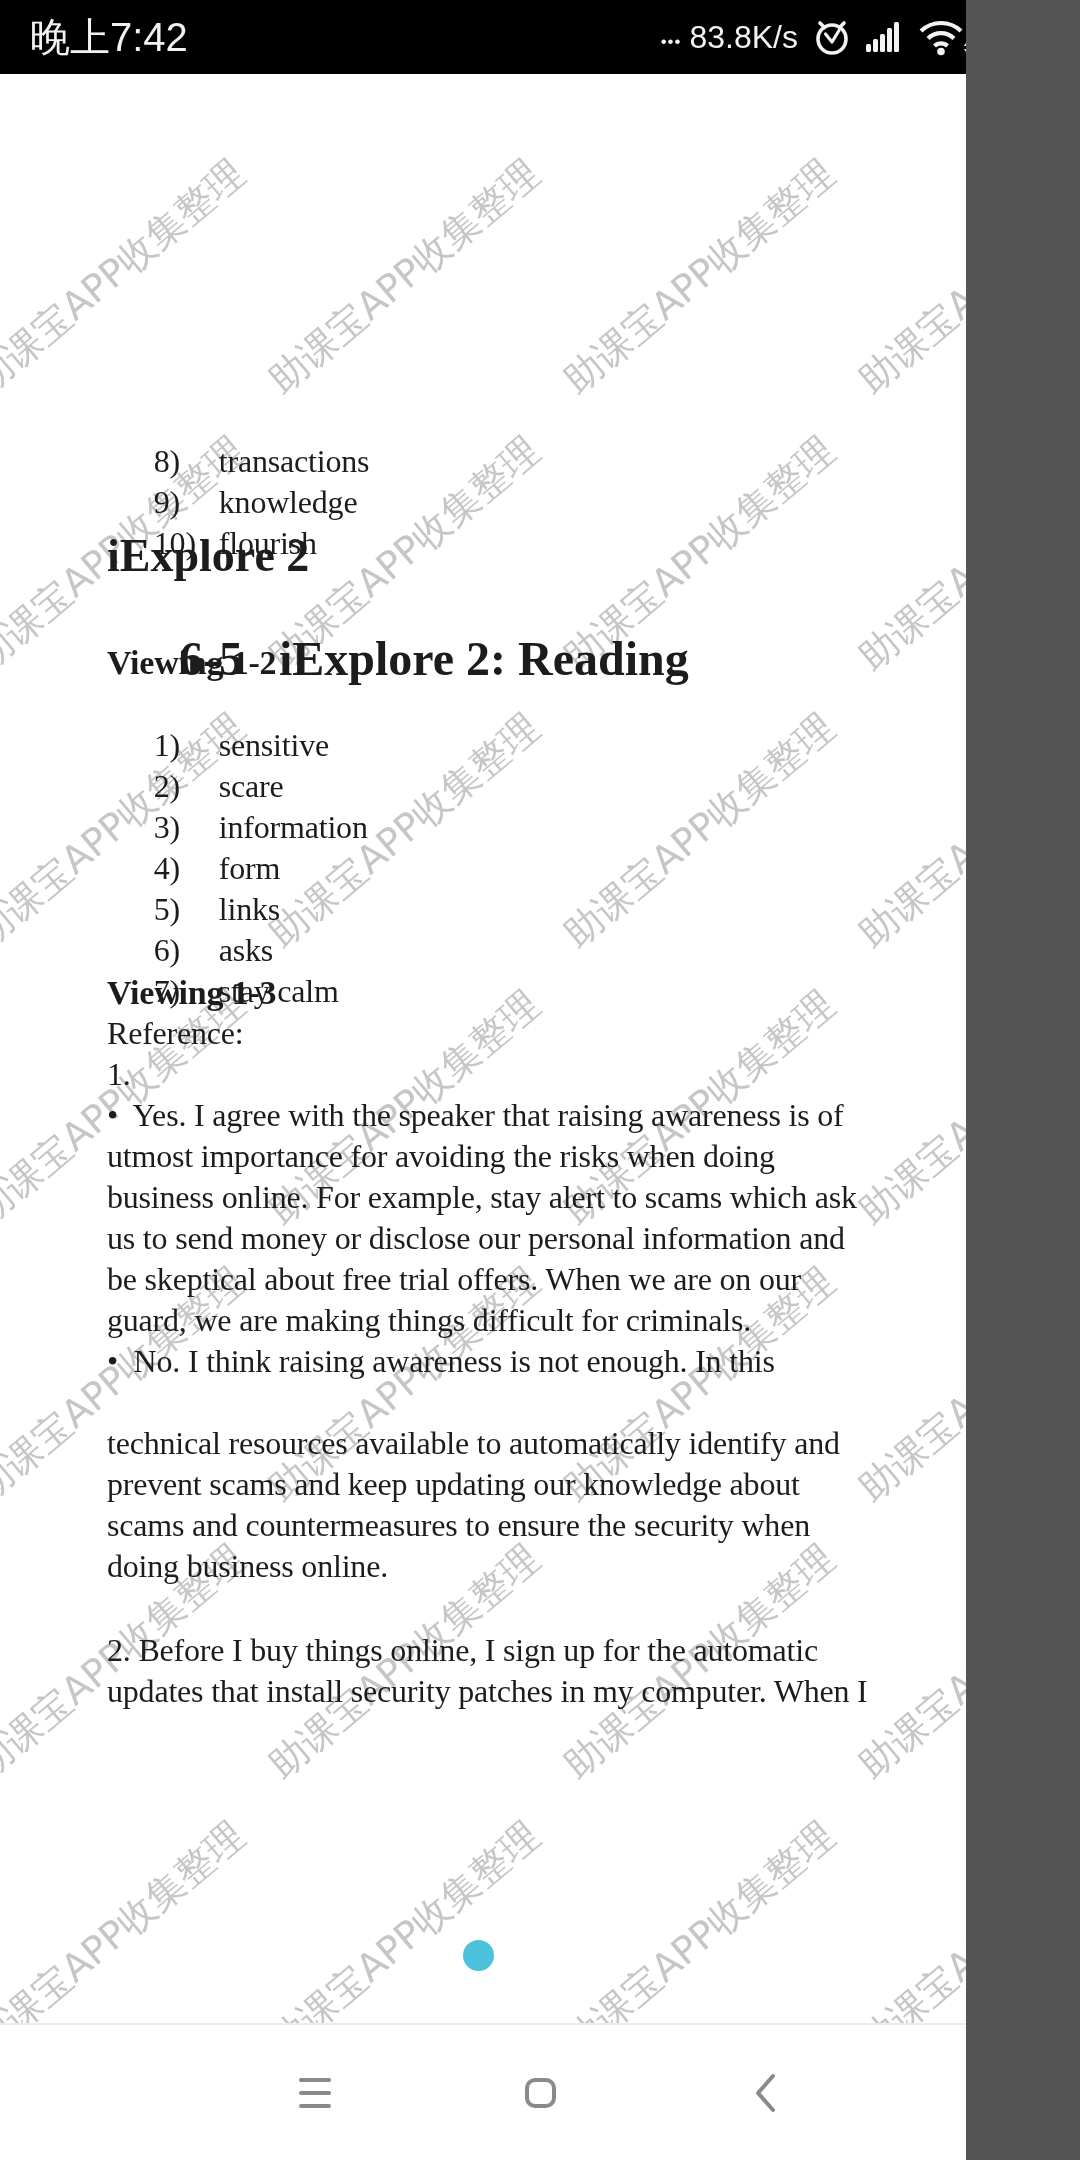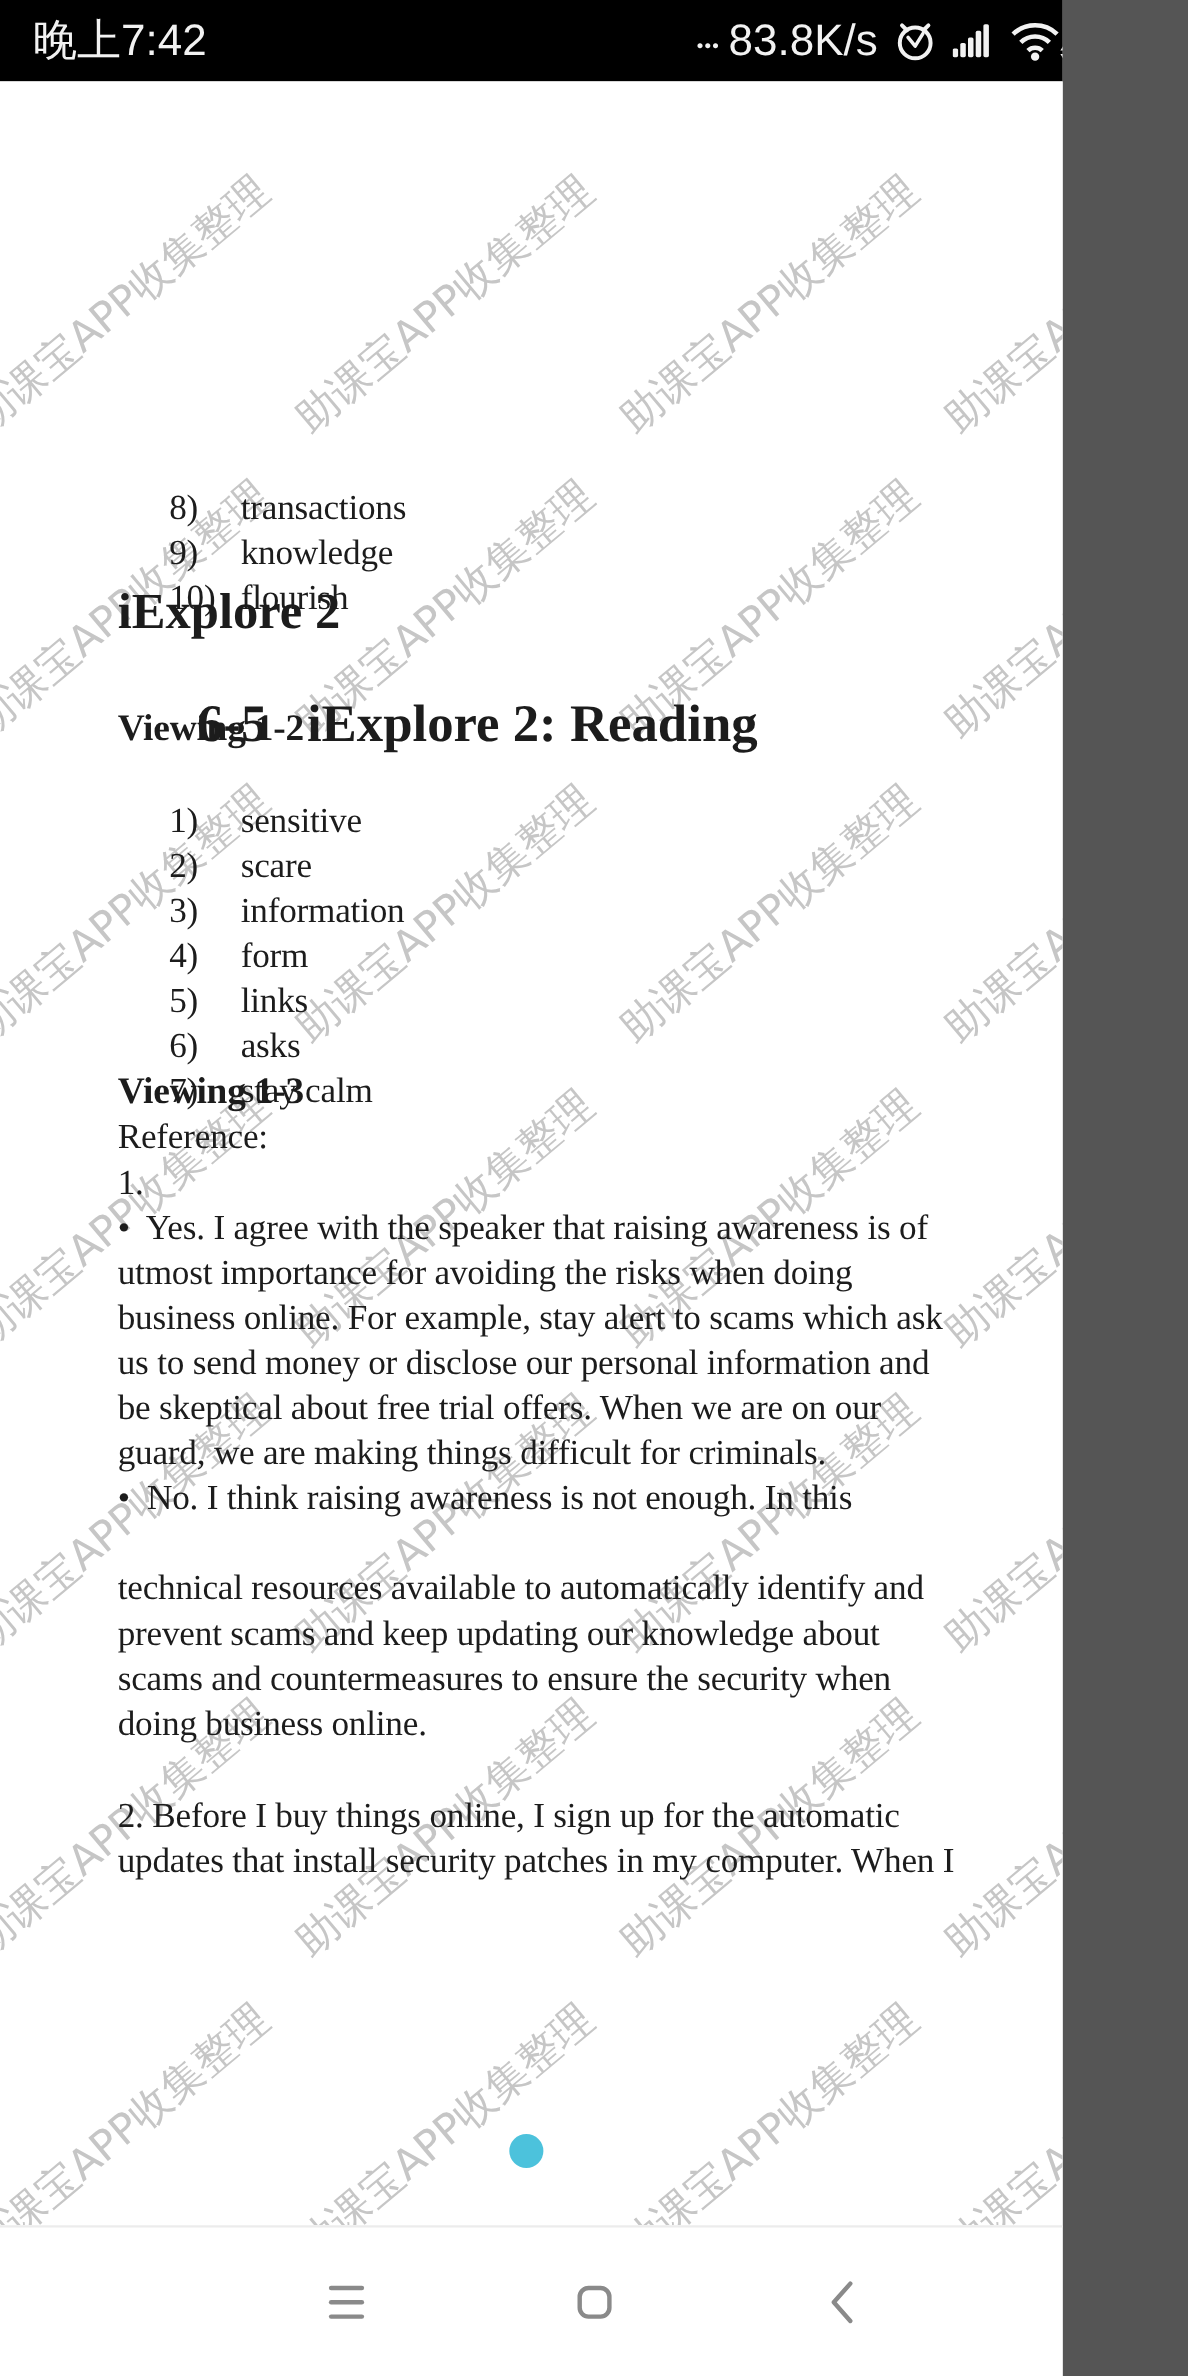--- a/index.html
+++ b/index.html
@@ -9,21 +9,21 @@
   }
   
   .status-bar{
     position:absolute;top:0;left:0;width:1080px;height:74px;background:#000;
     display:flex;align-items:center;justify-content:space-between;
     color:#f2f2f2;box-sizing:border-box;padding:0 26px 0 30px;
   }
   .status-time{font-size:40px;line-height:74px;letter-spacing:0;}
   .status-right{display:flex;align-items:center;gap:14px;height:74px;}
   .net-dots{font-size:17px;letter-spacing:1px;position:relative;top:5px;margin-right:-6px;}
-  .net-speed{font-size:40px;}
+  .net-speed{font-size:32px;}
   .icon-svg{display:block;}
   
   .battery{
     position:relative;width:66px;height:34px;border:3px solid #f2f2f2;
     border-radius:18px;box-sizing:border-box;overflow:hidden;background:#000;
   }
   .battery-fill{position:absolute;top:0;right:0;bottom:0;width:45%;border-radius:4px 14px 14px 4px;}
   .battery-label{
     position:absolute;top:0;left:0;right:8px;bottom:0;display:flex;align-items:center;justify-content:center;
     font-size:23px;font-weight:bold;color:#fff;z-index:2;

